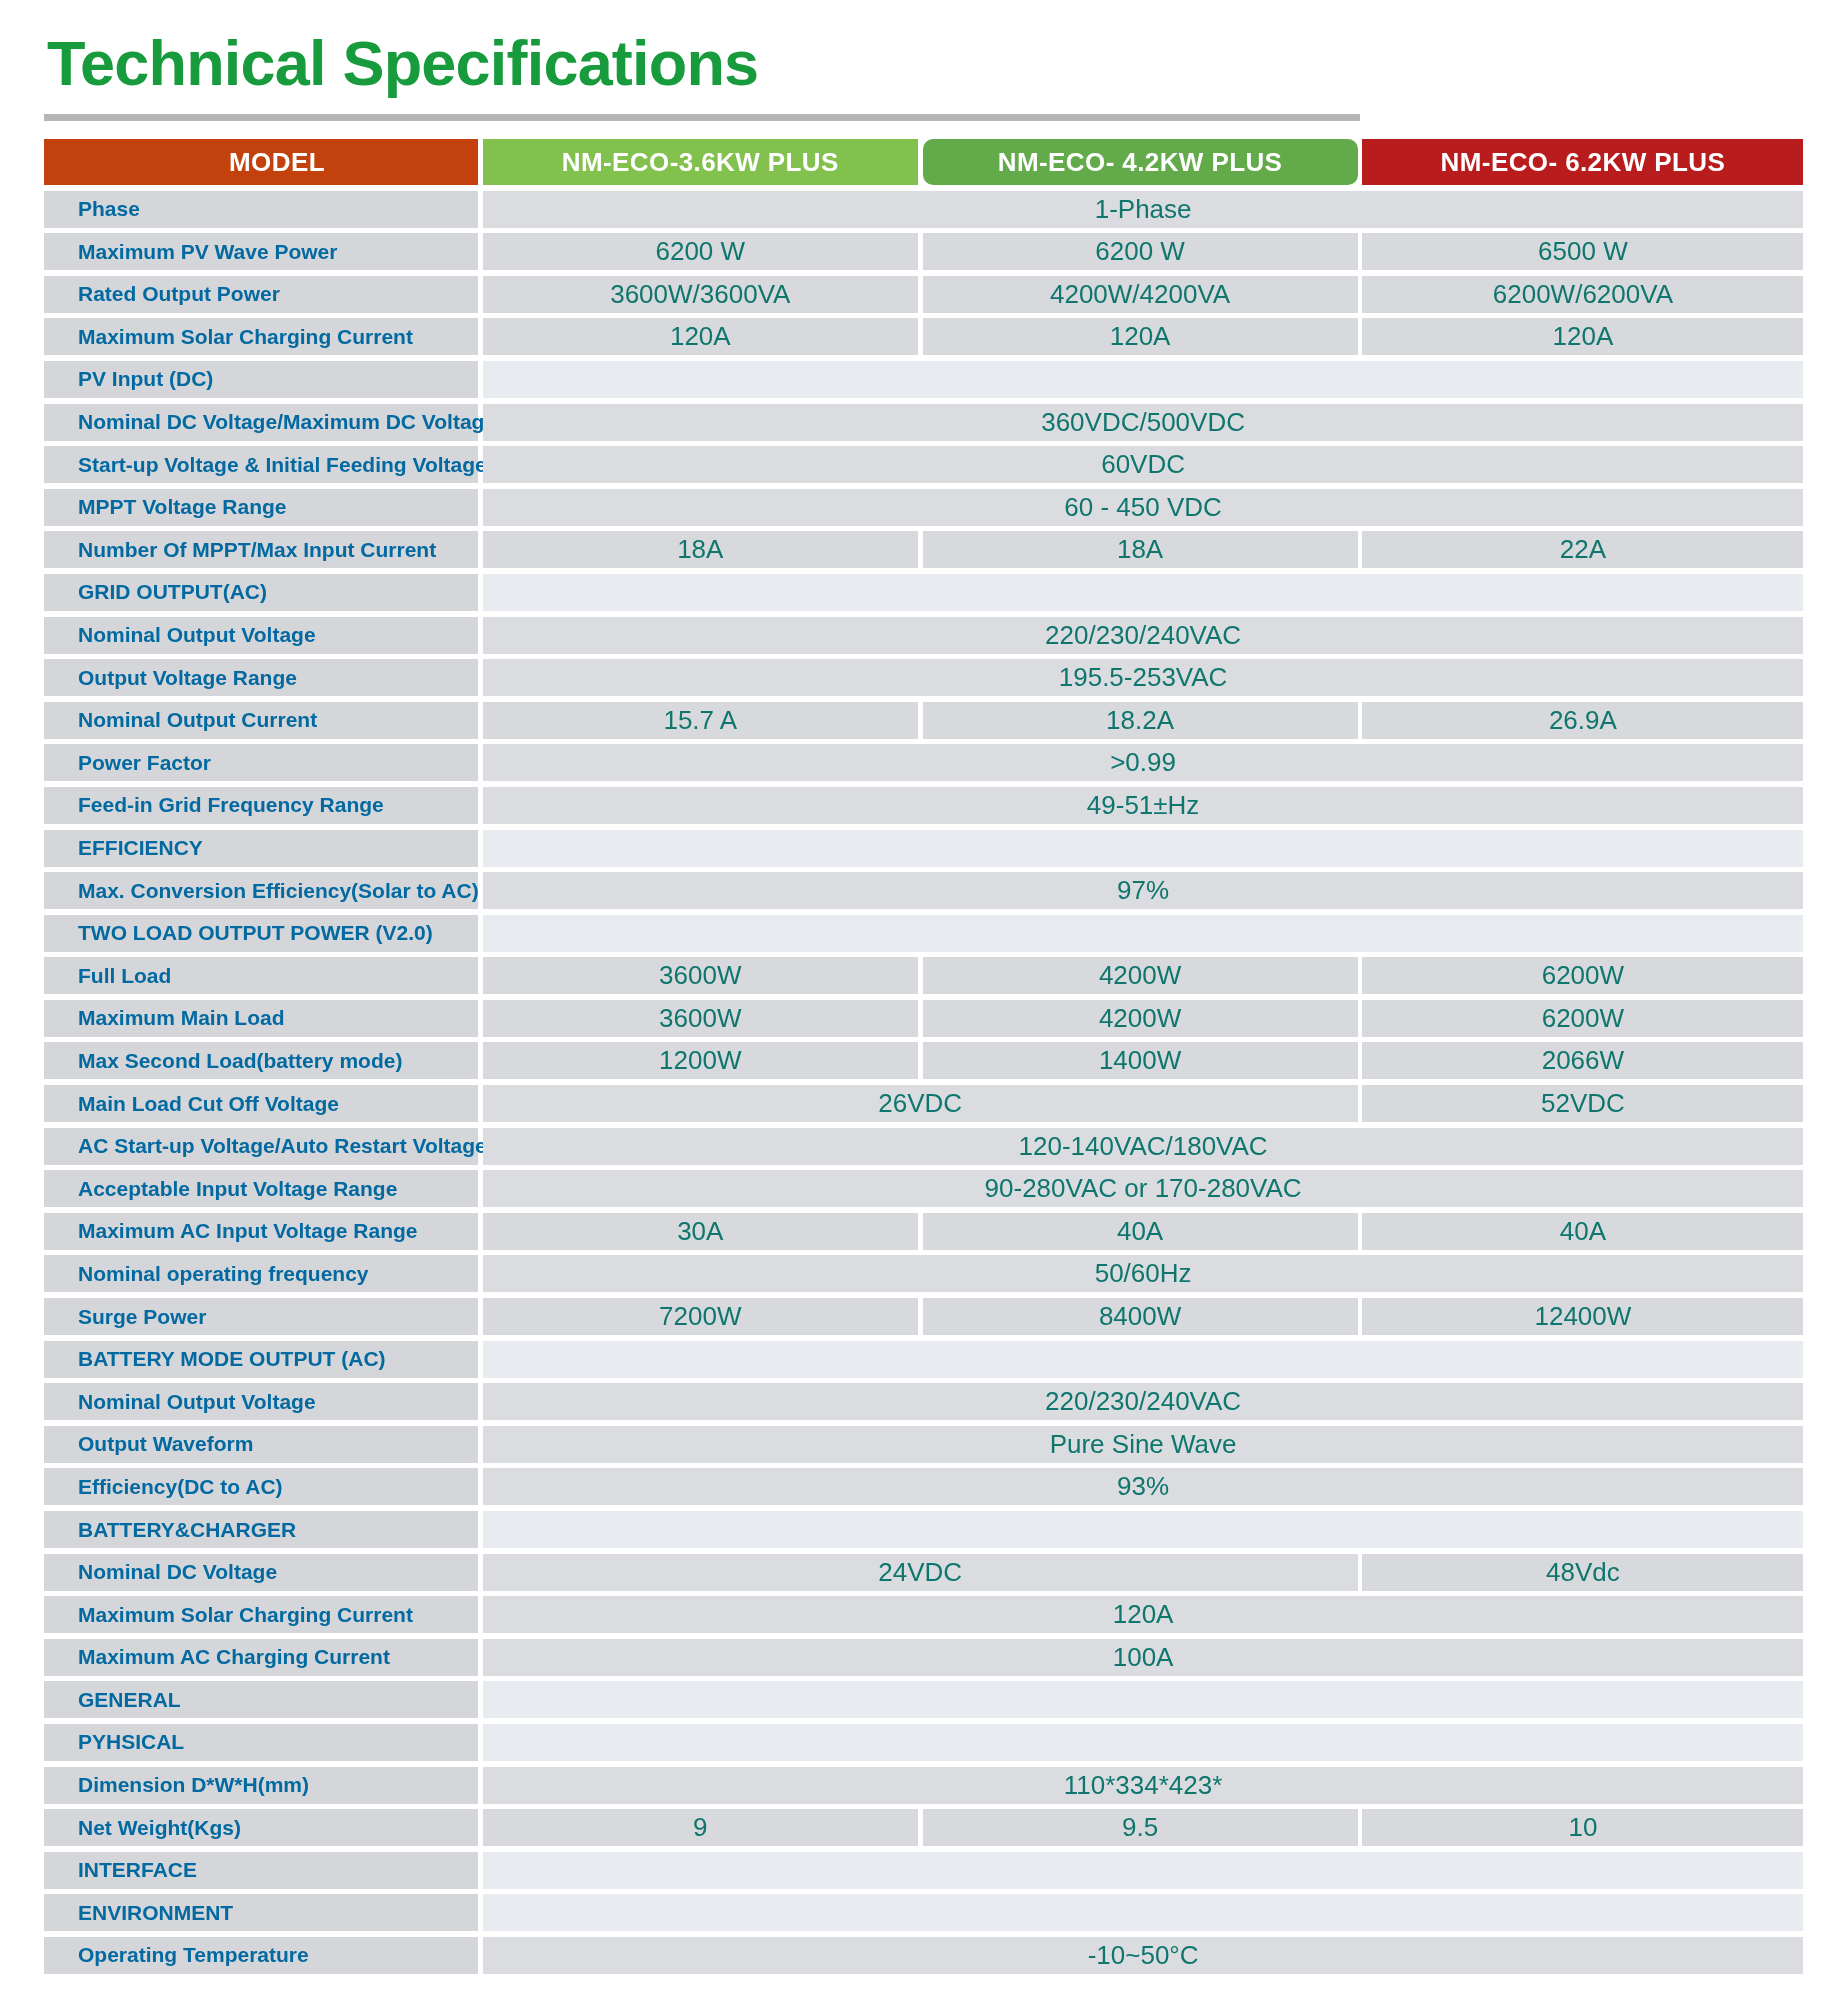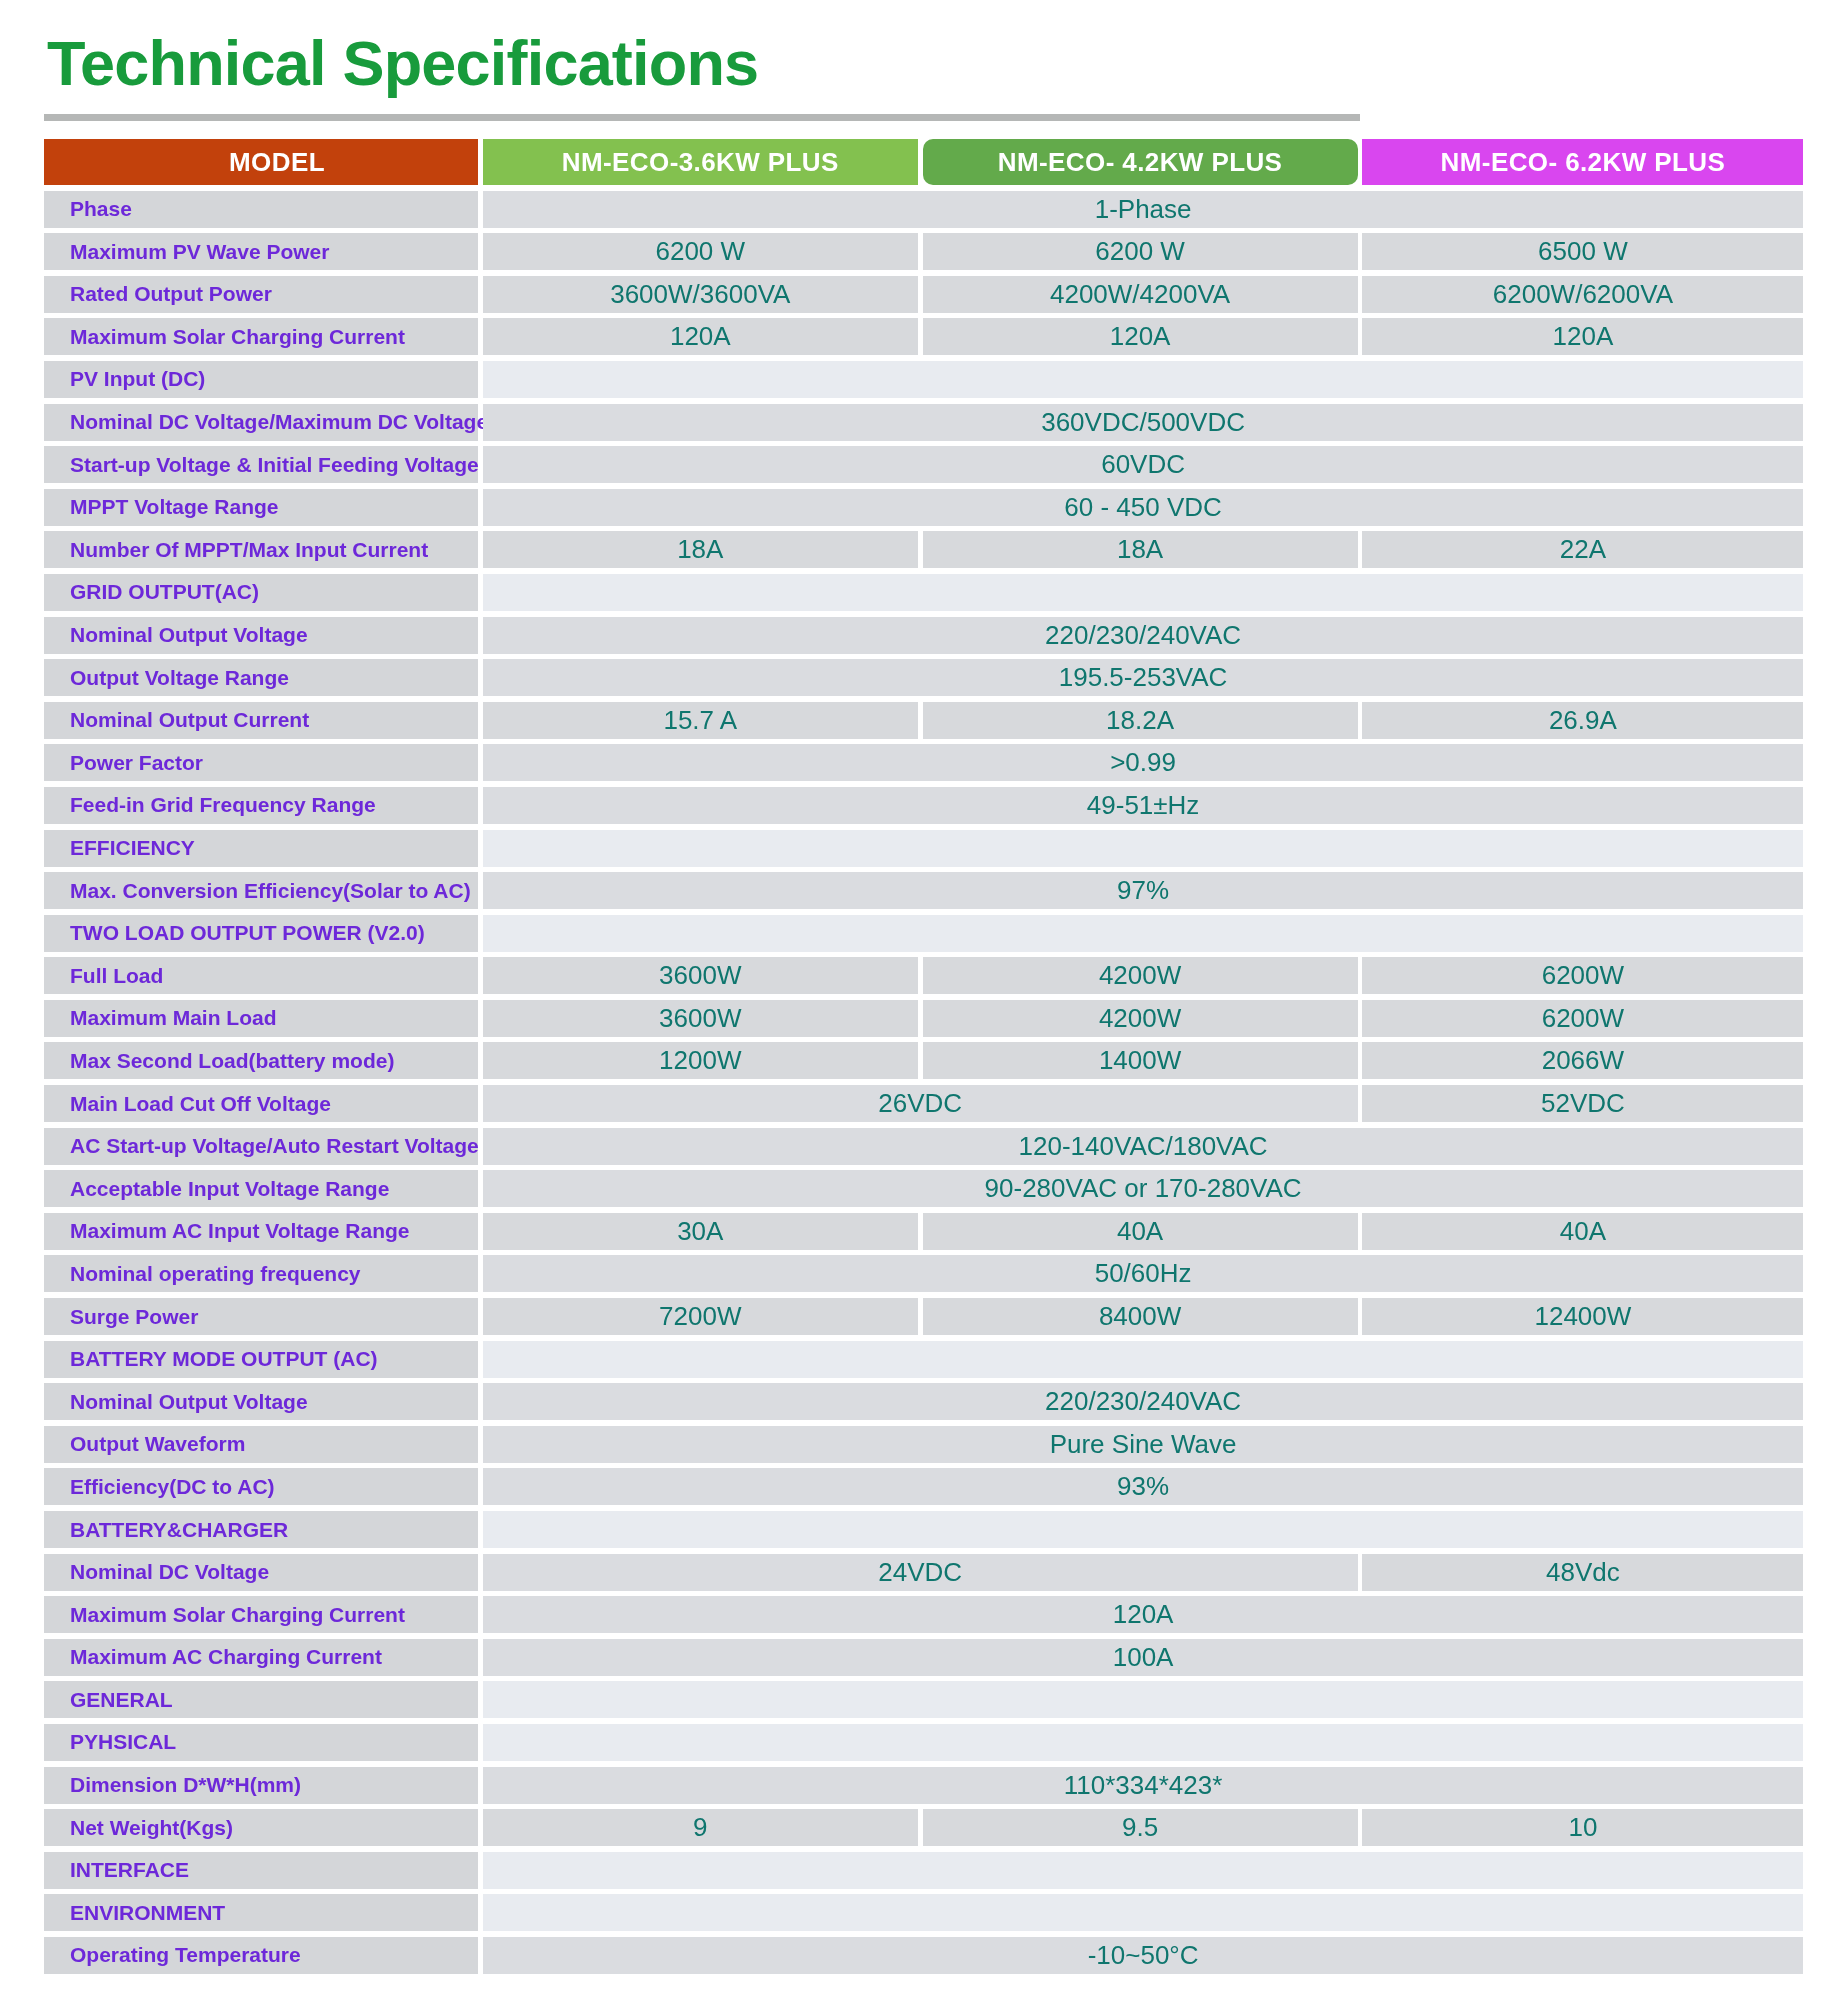--- a/index.html
+++ b/index.html
@@ -61,34 +61,34 @@
   #model-header-cell {
     justify-content: flex-start;
     padding-left: 32px;
     box-sizing: border-box;
     font-size: 27px;
     font-weight: bold;
     background: #c2410c;
   }
   .hcell.c1 { background: #83c14f; }
   .hcell.c2 { background: #63aa4b; border-radius: 10px; }
-  .hcell.c3 { background: #d946ef; }
+  .hcell.c3 { background: #b91c1c; }
   
   .cell {
     height: 37px;
     display: flex;
     align-items: center;
     box-sizing: border-box;
   }
   .label-cell {
     background: #d4d6d9;
-    padding-left: 26px;
+    padding-left: 34px;
     font-size: 21px;
     font-weight: 600;
-    color: #6d28d9;
+    color: #0369a1;
     white-space: nowrap;
   }
   .value-cell {
     background: #d7d9dc;
     justify-content: center;
     font-size: 26px;
     color: #0f766e;
     white-space: nowrap;
   }
   .value-cell.spanned { background: #dadce0; }

